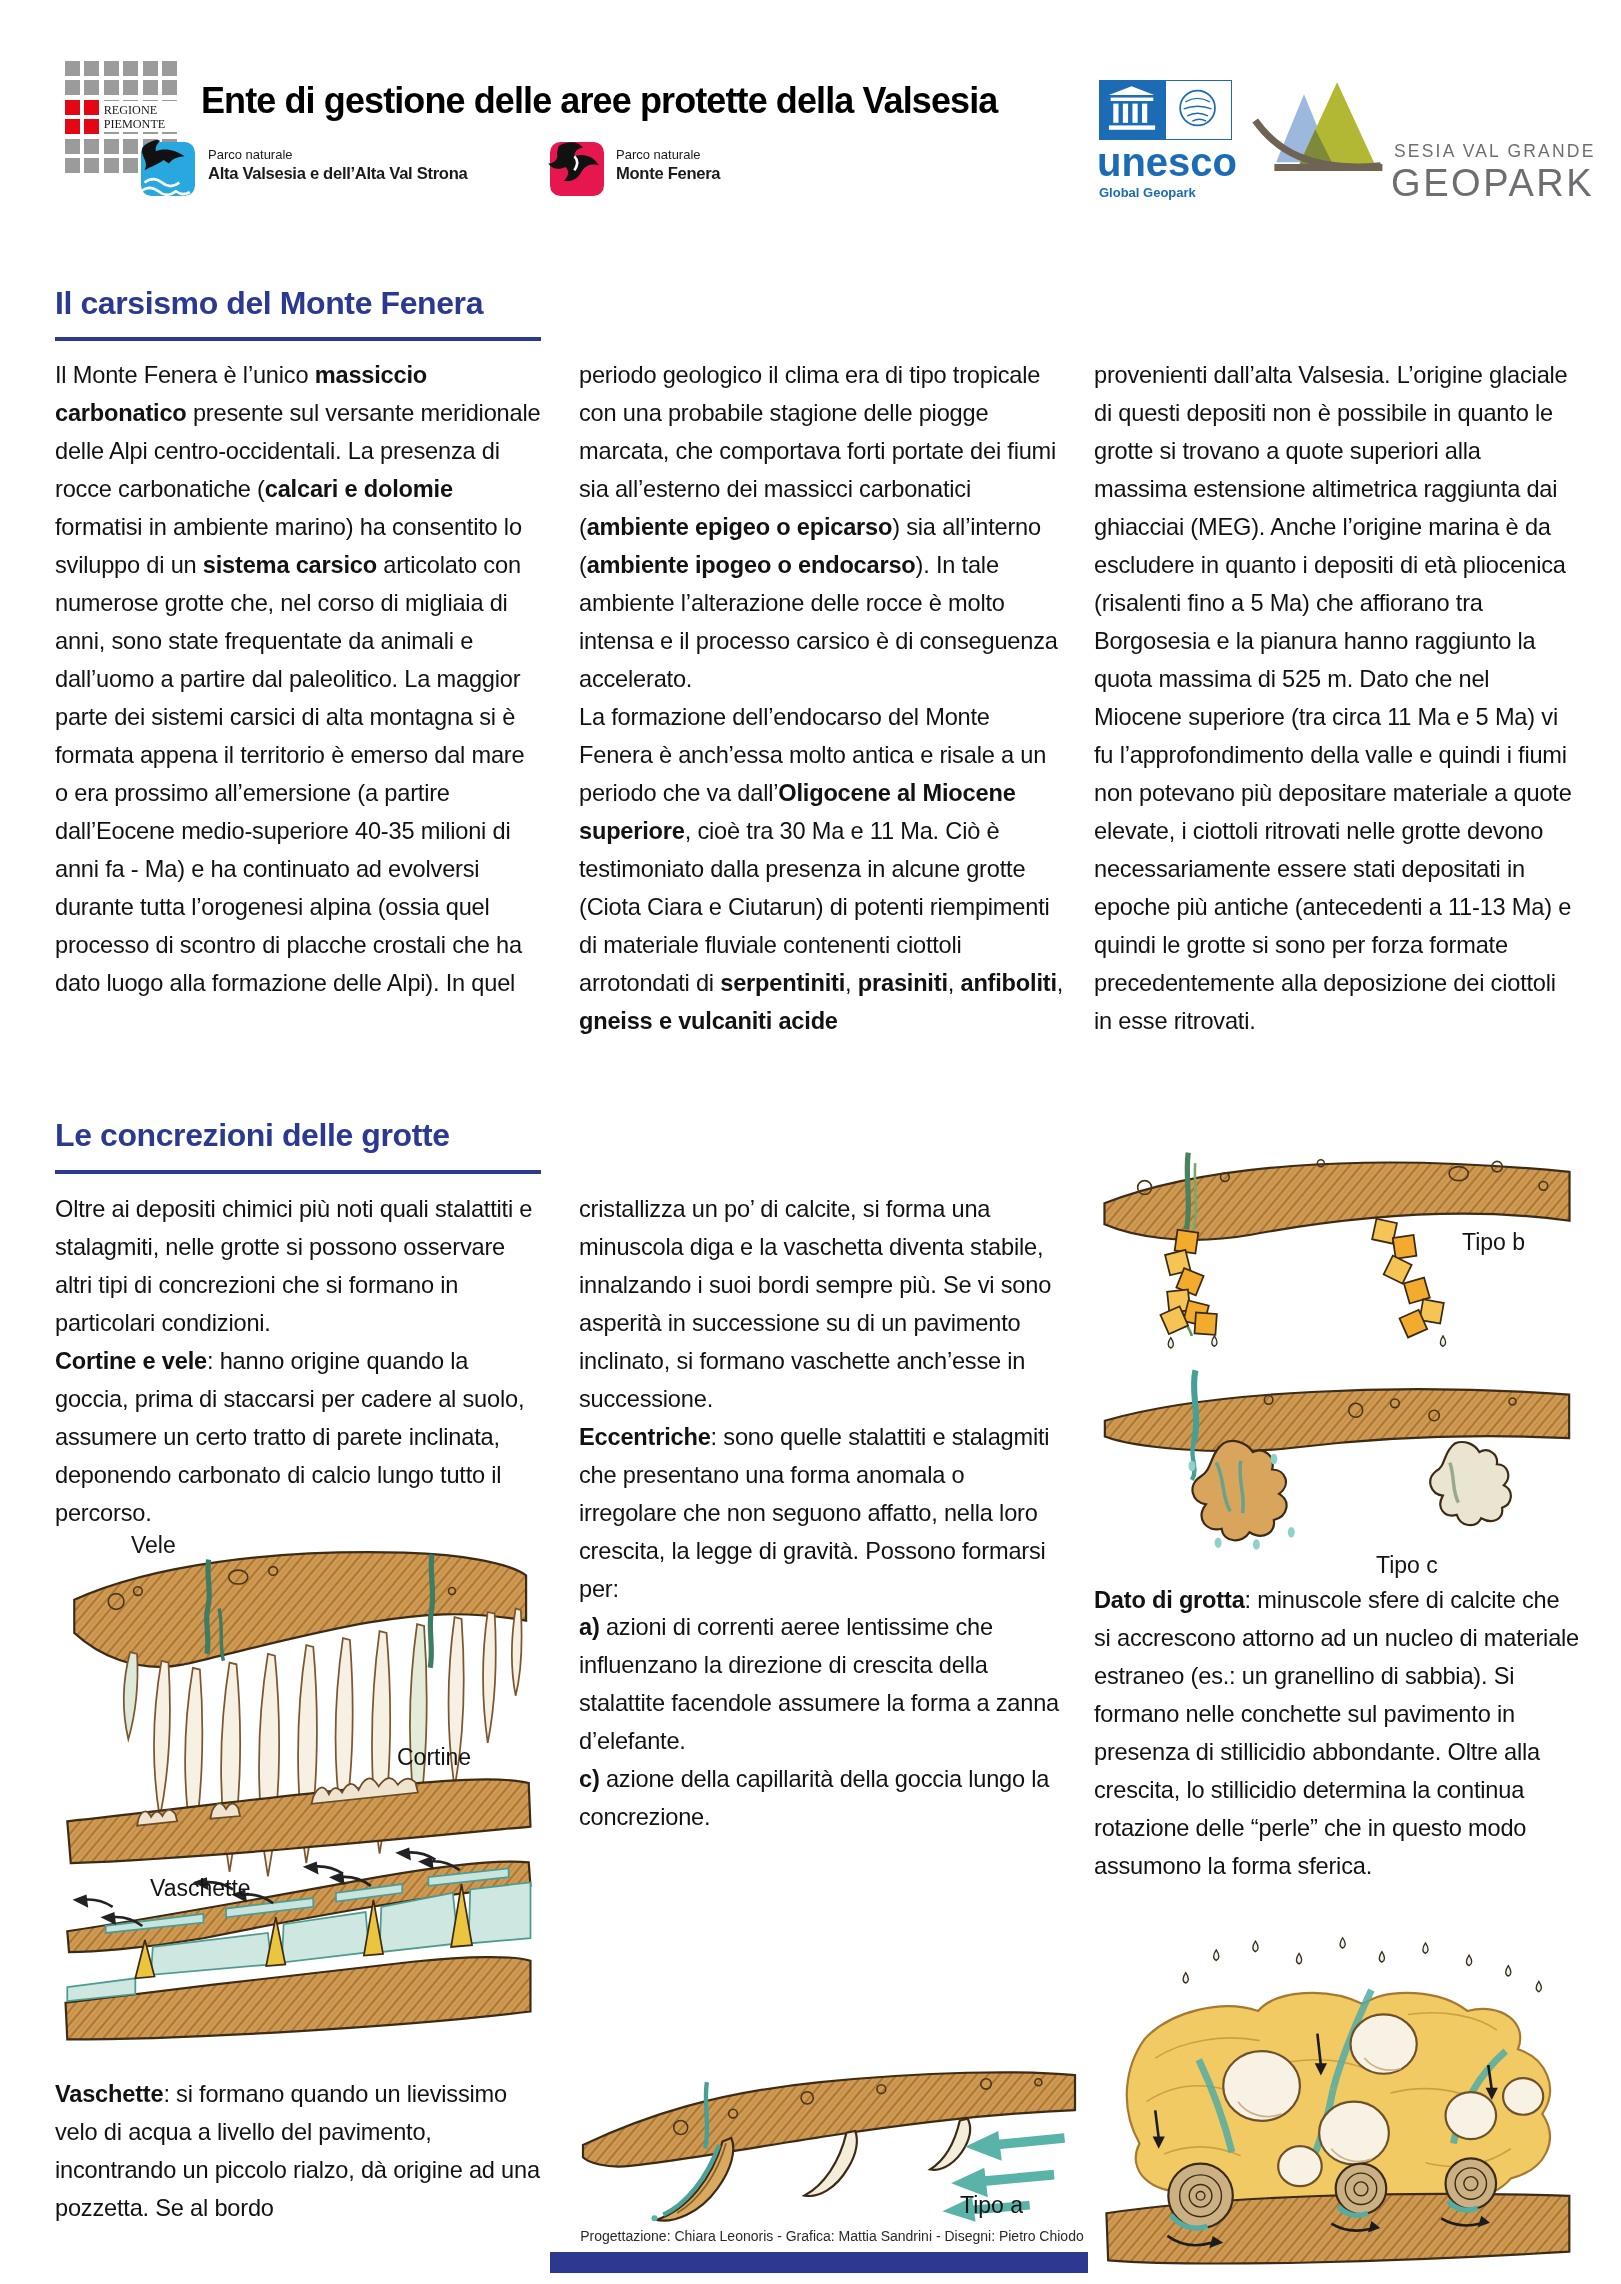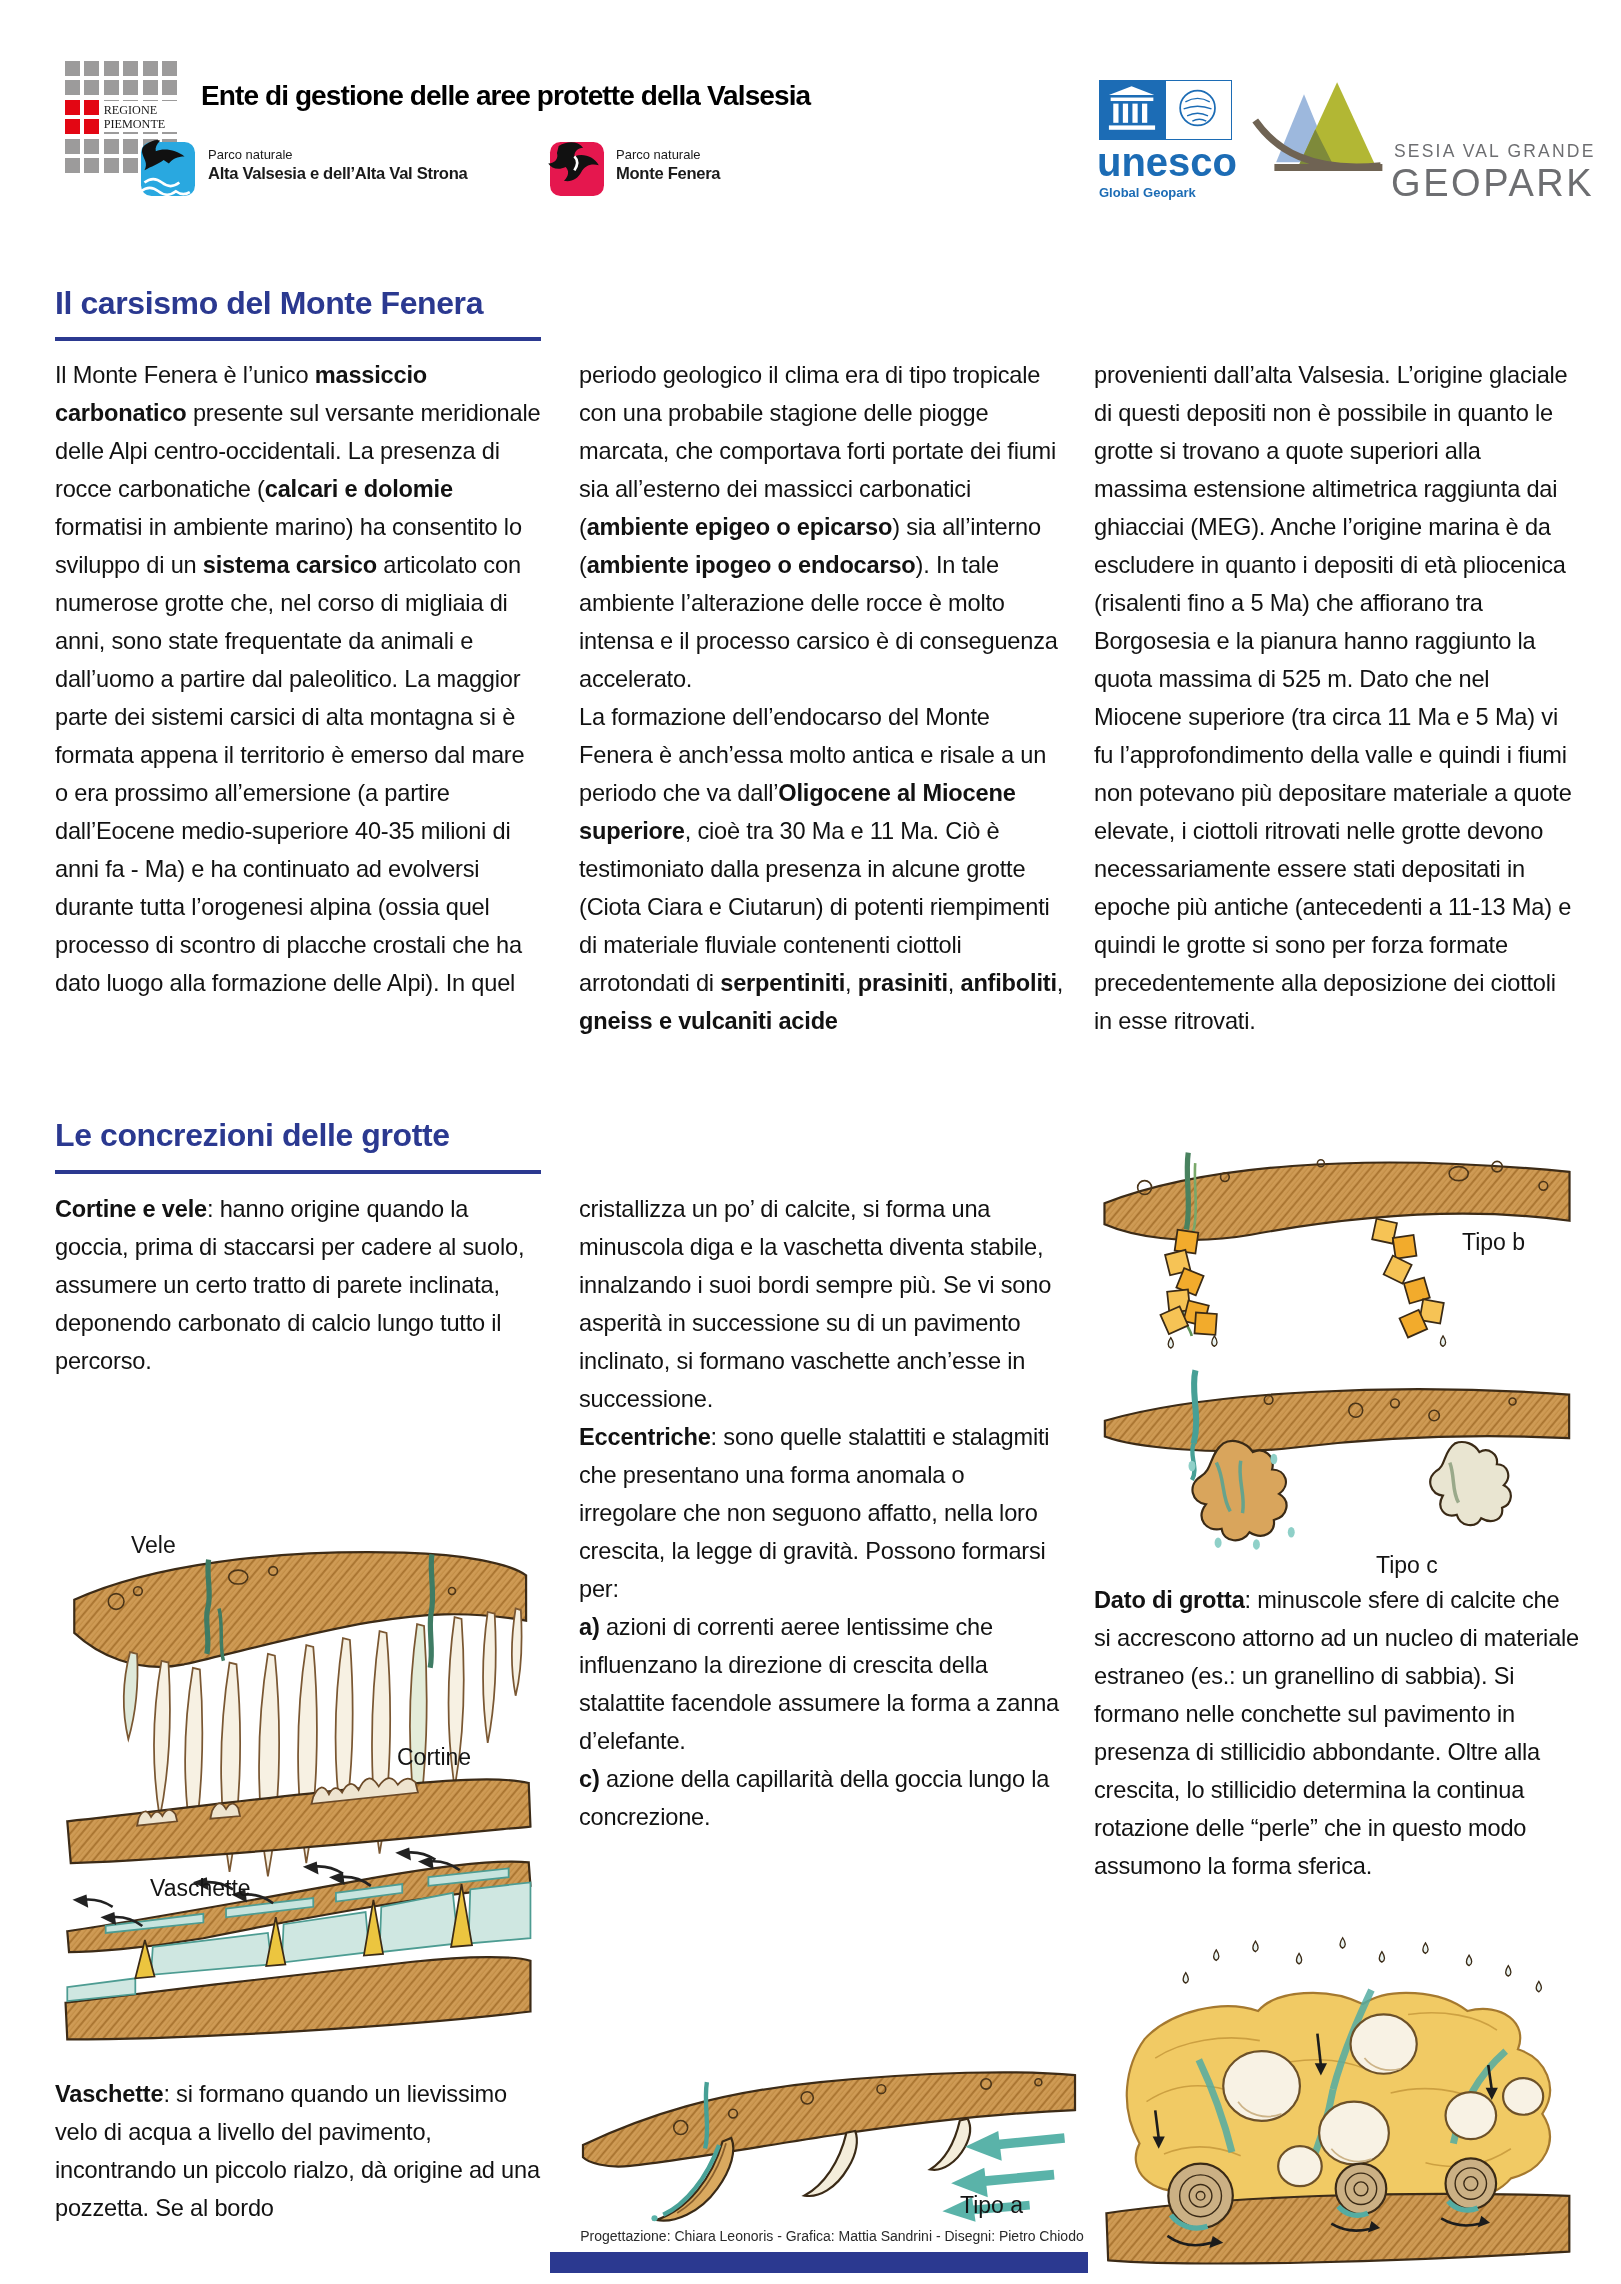--- a/index.html
+++ b/index.html
@@ -3,21 +3,21 @@
 <meta charset="utf-8">
 <style>
   html,body{margin:0;padding:0;background:#ffffff;}
   .page{position:relative;width:1622px;height:2284px;background:#fff;font-family:"Liberation Sans",sans-serif;overflow:hidden;color:#111;}
   
   .region-logo{position:absolute;left:65px;top:61px;width:112px;height:112px;}
   .region-grid{display:grid;grid-template-columns:repeat(6,15px);grid-template-rows:repeat(6,15px);gap:4.4px;}
   .region-grid i{background:#9c9b9b;display:block;}
   .region-grid i.r{background:#e30613;}
   .region-text{position:absolute;left:37px;top:40px;width:80px;background:#fff;font-family:"Liberation Serif",serif;font-size:12.2px;line-height:14px;color:#1a1a1a;padding:1.7px 0 1.7px 1.7px;}
-  .main-title{position:absolute;left:201px;top:80px;font-size:28px;font-weight:bold;letter-spacing:-0.9px;color:#000;white-space:nowrap;}
+  .main-title{position:absolute;left:201px;top:80px;font-size:36px;font-weight:bold;letter-spacing:-0.9px;color:#000;white-space:nowrap;}
   .park-badge{position:absolute;width:54px;height:54px;border-radius:10.5px;top:142px;}
   .park-badge svg{position:absolute;left:-7px;top:-5.2px;}
   .badge-blue{background:#29a8e0;}
   .badge-red{background:#e5174e;}
   .park-kicker{position:absolute;top:147px;font-size:13px;color:#1a1a1a;}
   .park-name{position:absolute;top:164px;font-size:16.6px;font-weight:bold;color:#1a1a1a;letter-spacing:-0.3px;}
   .unesco-box{position:absolute;left:1099px;top:80px;width:131px;height:58px;border:1.7px solid #1c6cb5;display:flex;}
   .unesco-left{width:50%;background:#1c6cb5;position:relative;}
   .unesco-right{width:50%;background:#fff;position:relative;}
   .unesco-word{position:absolute;left:1097px;top:140px;font-size:40px;font-weight:bold;color:#1c6cb5;letter-spacing:0px;}
@@ -151,20 +151,21 @@
     <div class="para"><span>La formazione dell’endocarso del Monte Fenera è anch’essa molto antica e risale a un periodo che va dall’</span><b>Oligocene al Miocene superiore</b><span>, cioè tra 30 Ma e 11 Ma. Ciò è testimoniato dalla presenza in alcune grotte (Ciota Ciara e Ciutarun) di potenti riempimenti di materiale fluviale contenenti ciottoli arrotondati di </span><b>serpentiniti</b><span>, </span><b>prasiniti</b><span>, </span><b>anfiboliti</b><span>, </span><b>gneiss e vulcaniti acide</b></div>
   </div>
   <div class="col" style="left:1094px;top:356px;">
     <div class="para"><span>provenienti dall’alta Valsesia. L’origine glaciale di questi depositi non è possibile in quanto le grotte si trovano a quote superiori alla massima estensione altimetrica raggiunta dai ghiacciai (MEG). Anche l’origine marina è da escludere in quanto i depositi di età pliocenica (risalenti fino a 5 Ma) che affiorano tra Borgosesia e la pianura hanno raggiunto la quota massima di 525 m. Dato che nel Miocene superiore (tra circa 11 Ma e 5 Ma) vi fu l’approfondimento della valle e quindi i fiumi non potevano più depositare materiale a quote elevate, i ciottoli ritrovati nelle grotte devono necessariamente essere stati depositati in epoche più antiche (antecedenti a 11-13 Ma) e quindi le grotte si sono per forza formate precedentemente alla deposizione dei ciottoli in esse ritrovati.</span></div>
   </div>
 
   <div class="sec-title" style="top:1117px;">Le concrezioni delle grotte</div>
   <div class="rule" style="top:1170px;"></div>
 
   <div class="col" style="left:55px;top:1190px;">
+    <div class="para"><span>Oltre ai depositi chimici più noti quali stalattiti e stalagmiti, nelle grotte si possono osservare altri tipi di concrezioni che si formano in particolari condizioni.</span></div>
     <div class="para"><b>Cortine e vele</b><span>: hanno origine quando la goccia, prima di staccarsi per cadere al suolo, assumere un certo tratto di parete inclinata, deponendo carbonato di calcio lungo tutto il percorso.</span></div>
   </div>
 
   <svg class="illo" style="left:55px;top:1523px;" width="486" height="519" viewBox="0 0 557 595">
     <defs>
       <pattern id="hA" width="10" height="10" patternUnits="userSpaceOnUse" patternTransform="rotate(40)">
         <rect width="10" height="10" fill="#cf9b55"></rect>
         <line x1="2" y1="0" x2="2" y2="10" stroke="#a8732f" stroke-width="2.2"></line>
         <line x1="7" y1="0" x2="7" y2="10" stroke="#c08a42" stroke-width="1.2"></line>
       </pattern>

